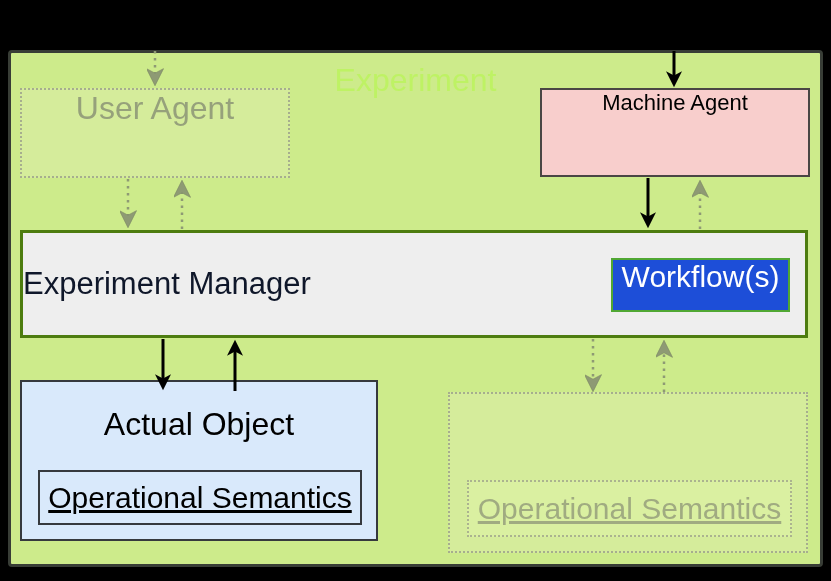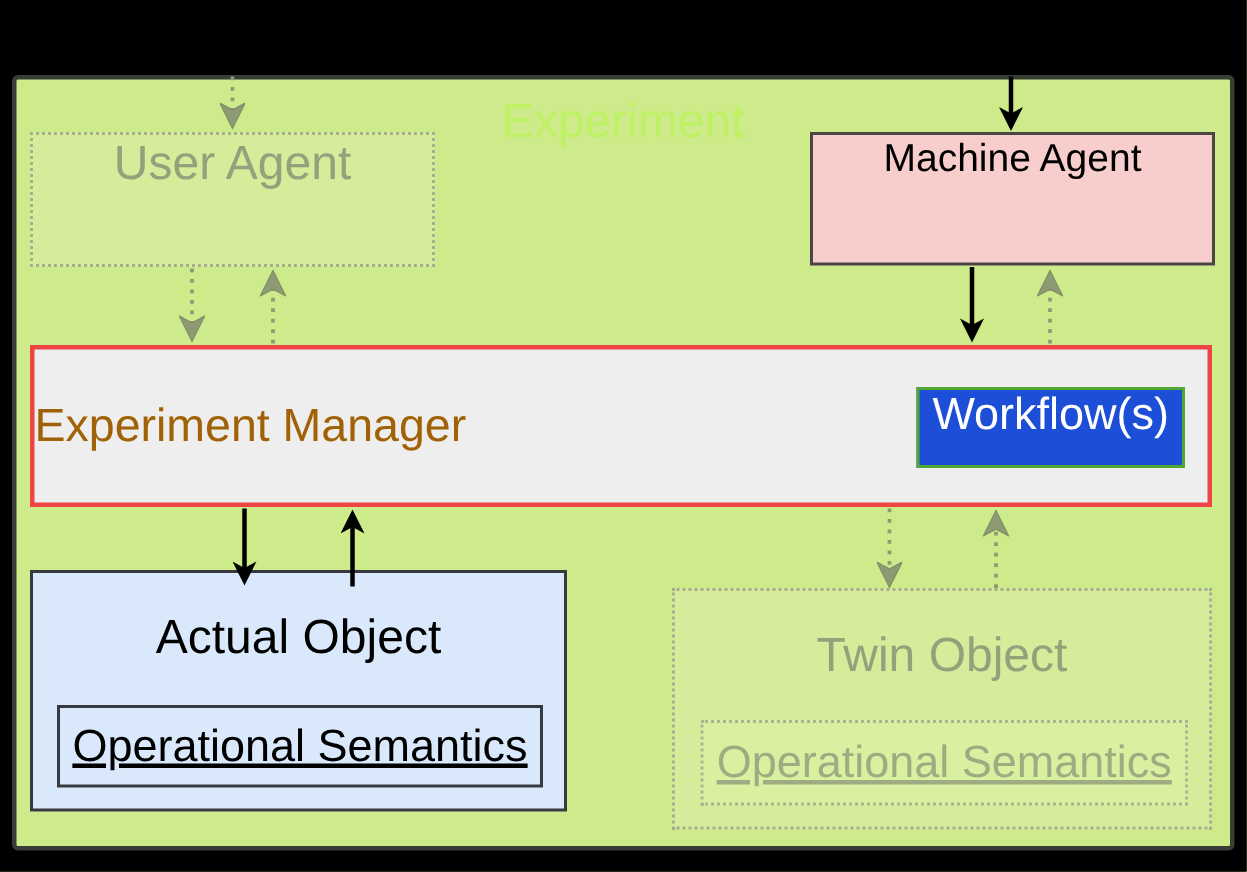--- a/index.html
+++ b/index.html
@@ -42,27 +42,27 @@
     background: #d5ec9b;
     border: 2px dotted #a6ae8e;
     color: #96a17b;
     font-size: 32px;
   }
   .machine-agent {
     left: 540px; top: 88px; width: 270px; height: 89px;
     background: #f8cecc;
     border: 2px solid #4a4644;
     color: #000;
-    font-size: 26px;
+    font-size: 22px;
   }
   .experiment-manager {
     left: 20px; top: 230px; width: 788px; height: 108px;
     background: #eeeeee;
-    border: 3px solid #ef4444;
-    color: #a16207;
+    border: 3px solid #4d7c0f;
+    color: #0f172a;
     font-size: 31px;
     flex-direction: column;
     line-height: 1.3;
   }
   .workflow-badge {
     left: 611px; top: 258px; width: 179px; height: 54px;
     background: #1d4ed8;
     border: 2px solid #50a733;
     color: #ffffff;
     font-size: 30px;
@@ -147,21 +147,20 @@
   </div>
 
   <div class="node actual-object">
     <div class="obj-label">Actual Object</div>
     <div class="op-sem">
       <span>Operational Semantics</span>
     </div>
   </div>
 
   <div class="node twin-object">
-    <div class="obj-label">Twin Object</div>
     <div class="op-sem">
       <span>Operational Semantics</span>
     </div>
   </div>
 
   <svg class="arrows-overlay" width="831" height="581" viewBox="0 0 831 581" xmlns="http://www.w3.org/2000/svg">
     <defs>
       <marker id="head-black" viewBox="0 0 12 12" refX="8" refY="6" markerWidth="18" markerHeight="16" markerUnits="userSpaceOnUse" orient="auto">
         <path d="M 0 0 L 12 6 L 0 12 L 3.2 6 Z" fill="#000000"></path>
       </marker>

